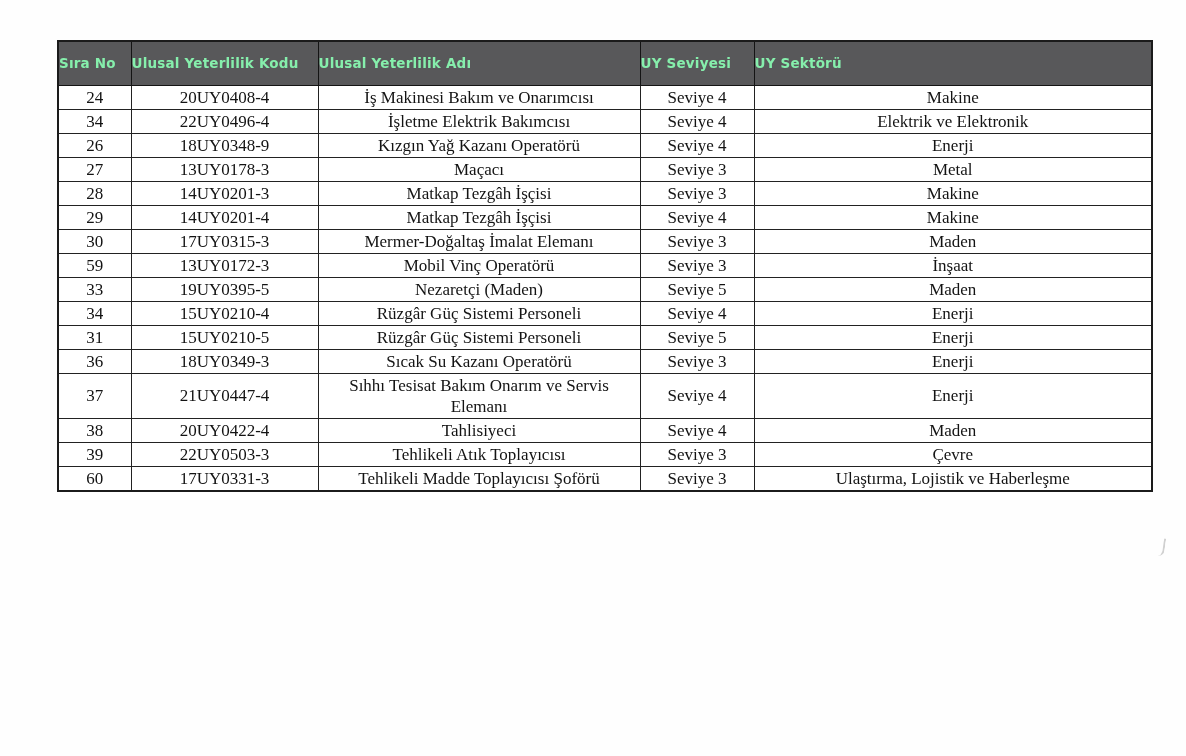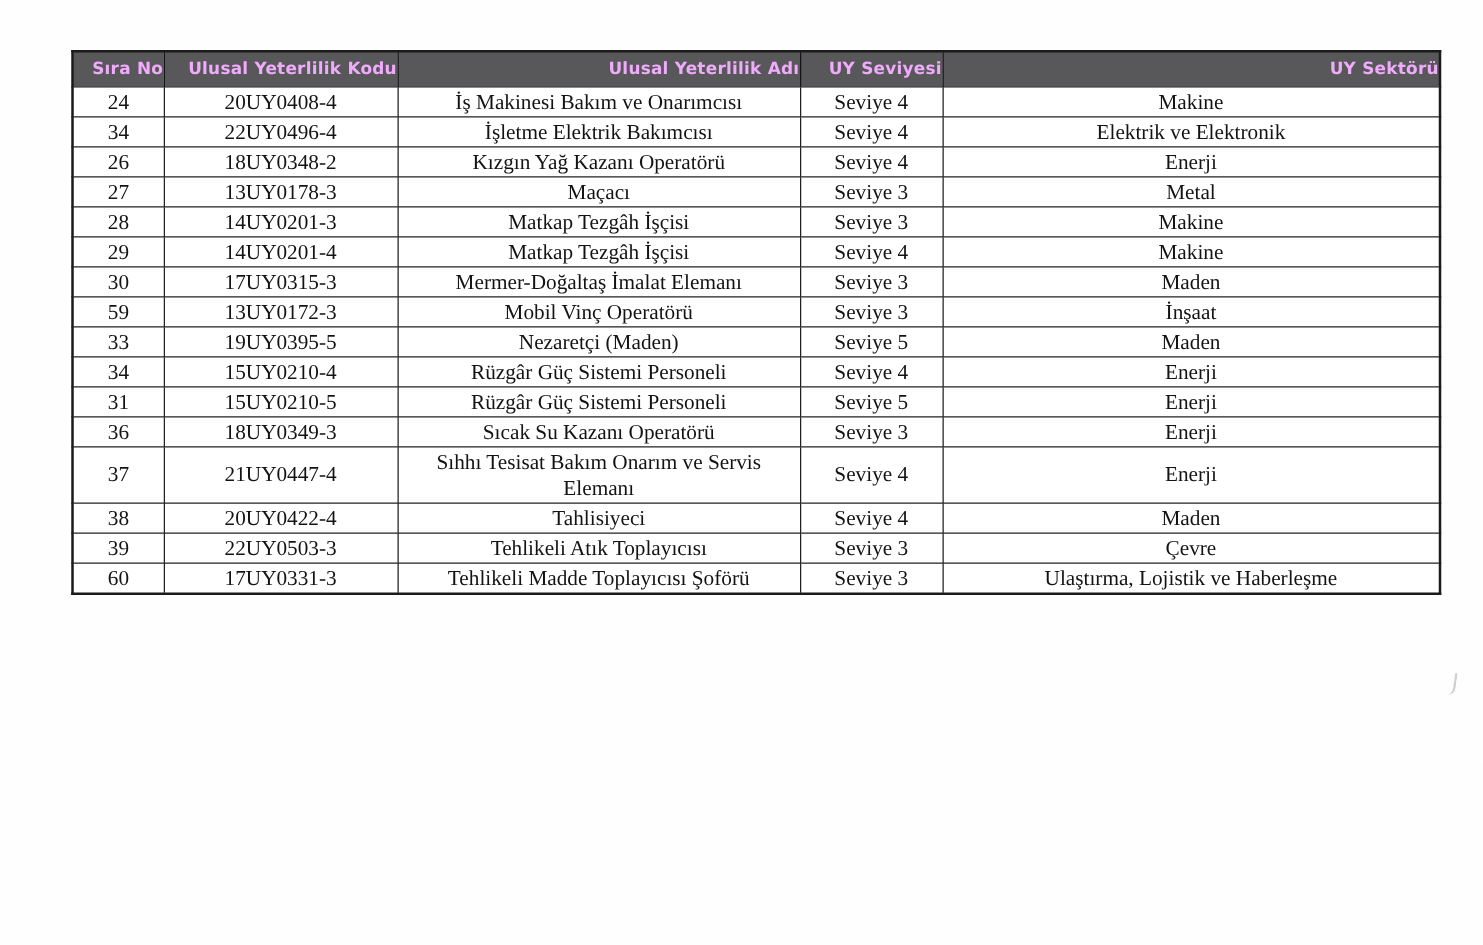--- a/index.html
+++ b/index.html
@@ -17,26 +17,26 @@
   table.qual-table {
     position: absolute;
     left: 57px; top: 40px;
     width: 1094px;
     border-collapse: collapse;
     table-layout: fixed;
     border: 2.5px solid #1b1b1b;
   }
   table.qual-table th {
     background: #58585a;
-    color: #f0abfc;
+    color: #86efac;
     font-family: "DejaVu Sans", "Liberation Sans", sans-serif;
     font-weight: bold;
     font-size: 13.5px;
-    height: 28px;
-    text-align: right;
+    height: 44px;
+    text-align: left;
     vertical-align: middle;
     border: 1.5px solid #141414;
     letter-spacing: 0.2px;
   }
   table.qual-table td {
     font-family: "Liberation Serif", serif;
     font-size: 17px;
     color: #131313;
     text-align: center;
     vertical-align: middle;
@@ -87,21 +87,21 @@
         </tr>
         <tr>
           <td>34</td>
           <td>22UY0496-4</td>
           <td>İşletme Elektrik Bakımcısı</td>
           <td>Seviye 4</td>
           <td>Elektrik ve Elektronik</td>
         </tr>
         <tr>
           <td>26</td>
-          <td>18UY0348-2</td>
+          <td>18UY0348-9</td>
           <td>Kızgın Yağ Kazanı Operatörü</td>
           <td>Seviye 4</td>
           <td>Enerji</td>
         </tr>
         <tr>
           <td>27</td>
           <td>13UY0178-3</td>
           <td>Maçacı</td>
           <td>Seviye 3</td>
           <td>Metal</td>

